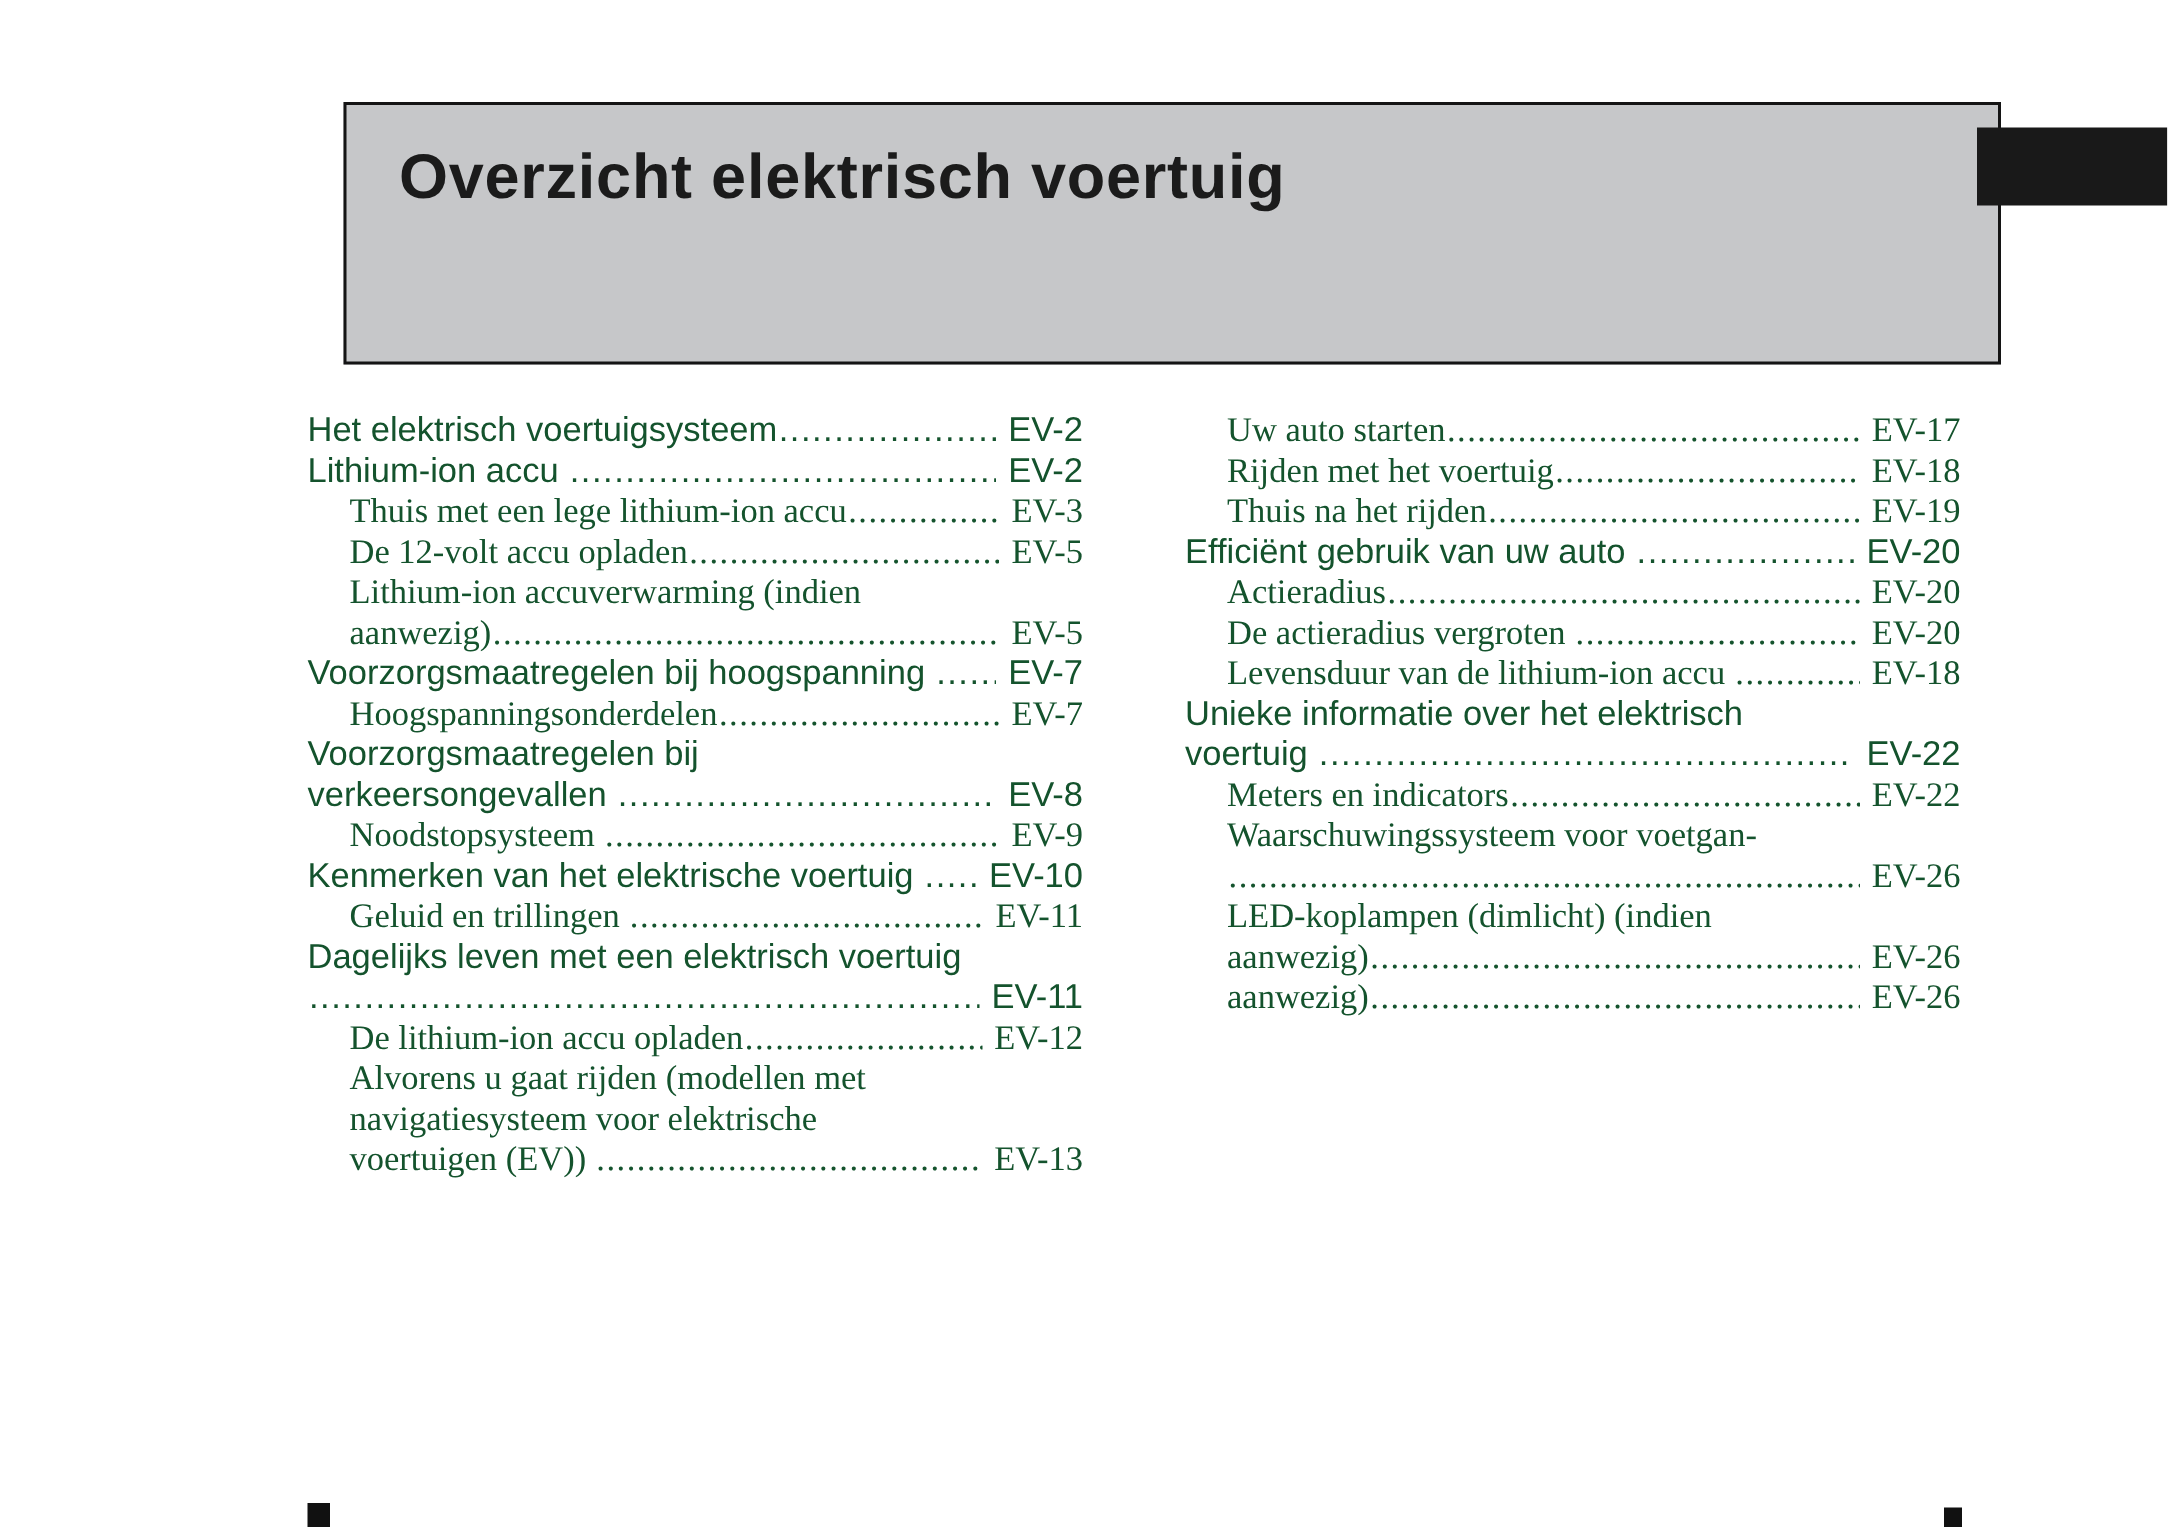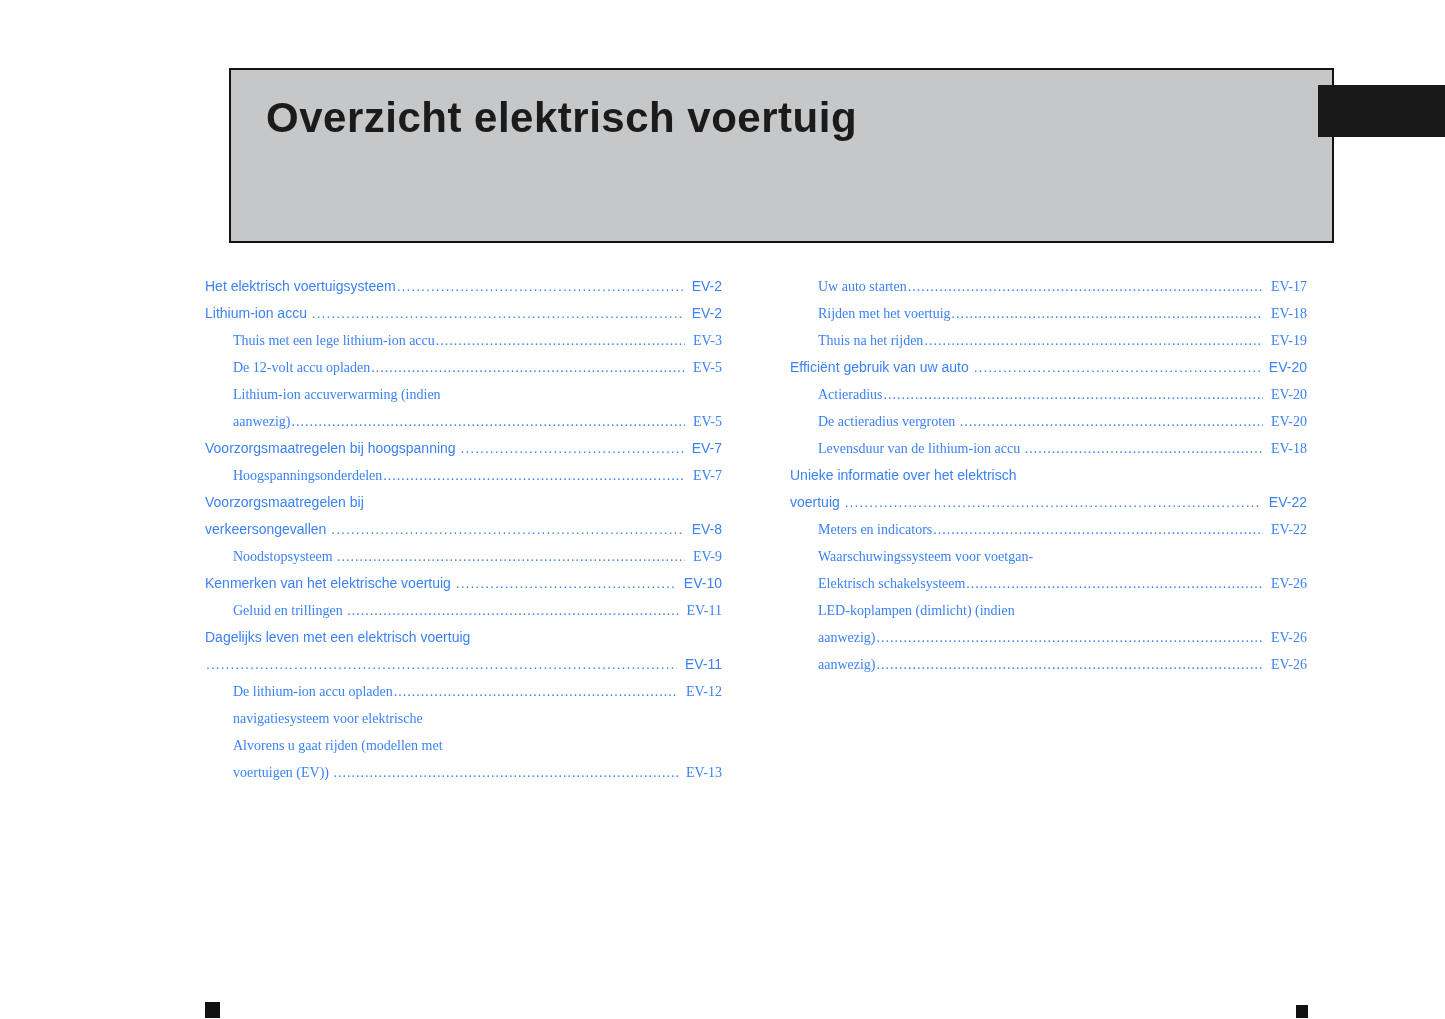--- a/index.html
+++ b/index.html
@@ -47,23 +47,23 @@
     position: absolute;
     left: 205px;
     top: 273px;
     width: 1102px;
     display: flex;
     gap: 68px;
   }
   .toc-col { width: 517px; }
 
   .toc-entry {
-    font-size: 14px;
+    font-size: 23px;
     line-height: 27px;
-    color: #3b82f6;
+    color: #14532d;
   }
   .toc-entry.indented { padding-left: 28px; font-family: Liberation Serif, serif; }
 
   .cont-line { white-space: pre; }
 
   .final-line {
     display: flex;
     align-items: baseline;
     width: 100%;
   }
@@ -191,22 +191,22 @@
           </div>
         </div>
         <div class="toc-entry indented">
           <div class="final-line">
             <span class="label">De lithium-ion accu opladen</span>
             <span class="dots"></span>
             <span class="pagenum">EV-12</span>
           </div>
         </div>
         <div class="toc-entry indented">
+          <div class="cont-line">Alvorens u gaat rijden (modellen met</div>
           <div class="cont-line">navigatiesysteem voor elektrische</div>
-          <div class="cont-line">Alvorens u gaat rijden (modellen met</div>
           <div class="final-line">
             <span class="label">voertuigen (EV)) </span>
             <span class="dots"></span>
             <span class="pagenum">EV-13</span>
           </div>
         </div>
       </div>
     <div class="toc-col">
         <div class="toc-entry indented">
           <div class="final-line">
@@ -270,21 +270,20 @@
             <span class="label">Meters en indicators</span>
             <span class="dots"></span>
             <span class="pagenum">EV-22</span>
           </div>
         </div>
         <div class="toc-entry indented">
           <div class="cont-line">Waarschuwingssysteem voor voetgan-</div>
         </div>
         <div class="toc-entry indented">
           <div class="final-line">
-            <span class="label">Elektrisch schakelsysteem</span>
             <span class="dots"></span>
             <span class="pagenum">EV-26</span>
           </div>
         </div>
         <div class="toc-entry indented">
           <div class="cont-line">LED-koplampen (dimlicht) (indien</div>
           <div class="final-line">
             <span class="label">aanwezig)</span>
             <span class="dots"></span>
             <span class="pagenum">EV-26</span>

